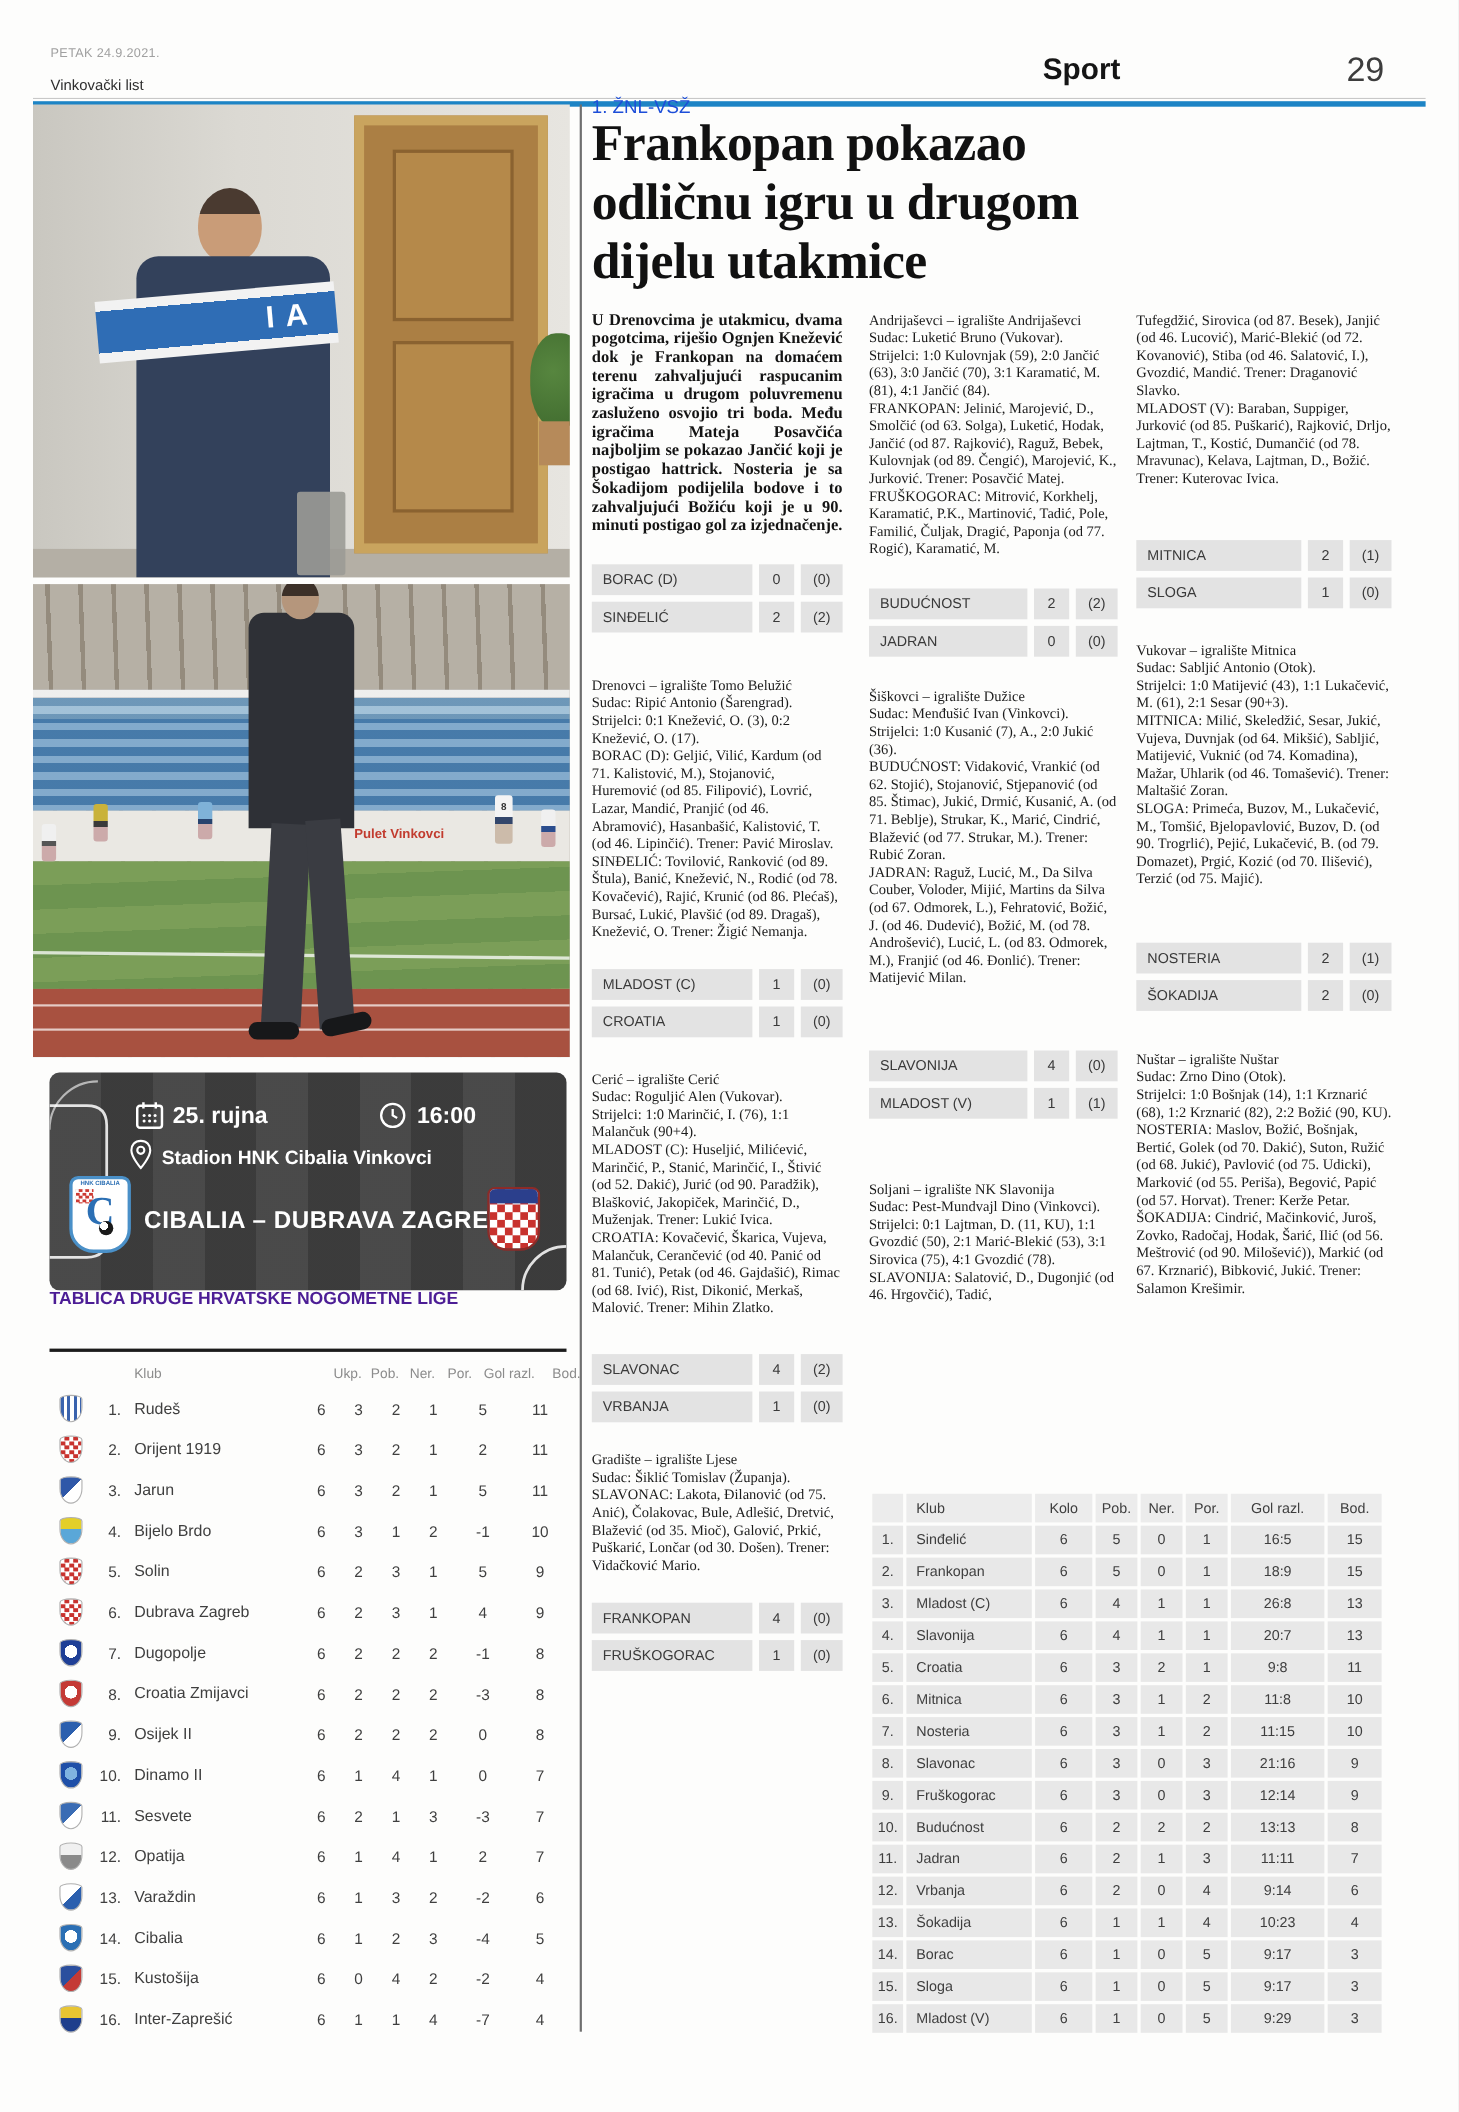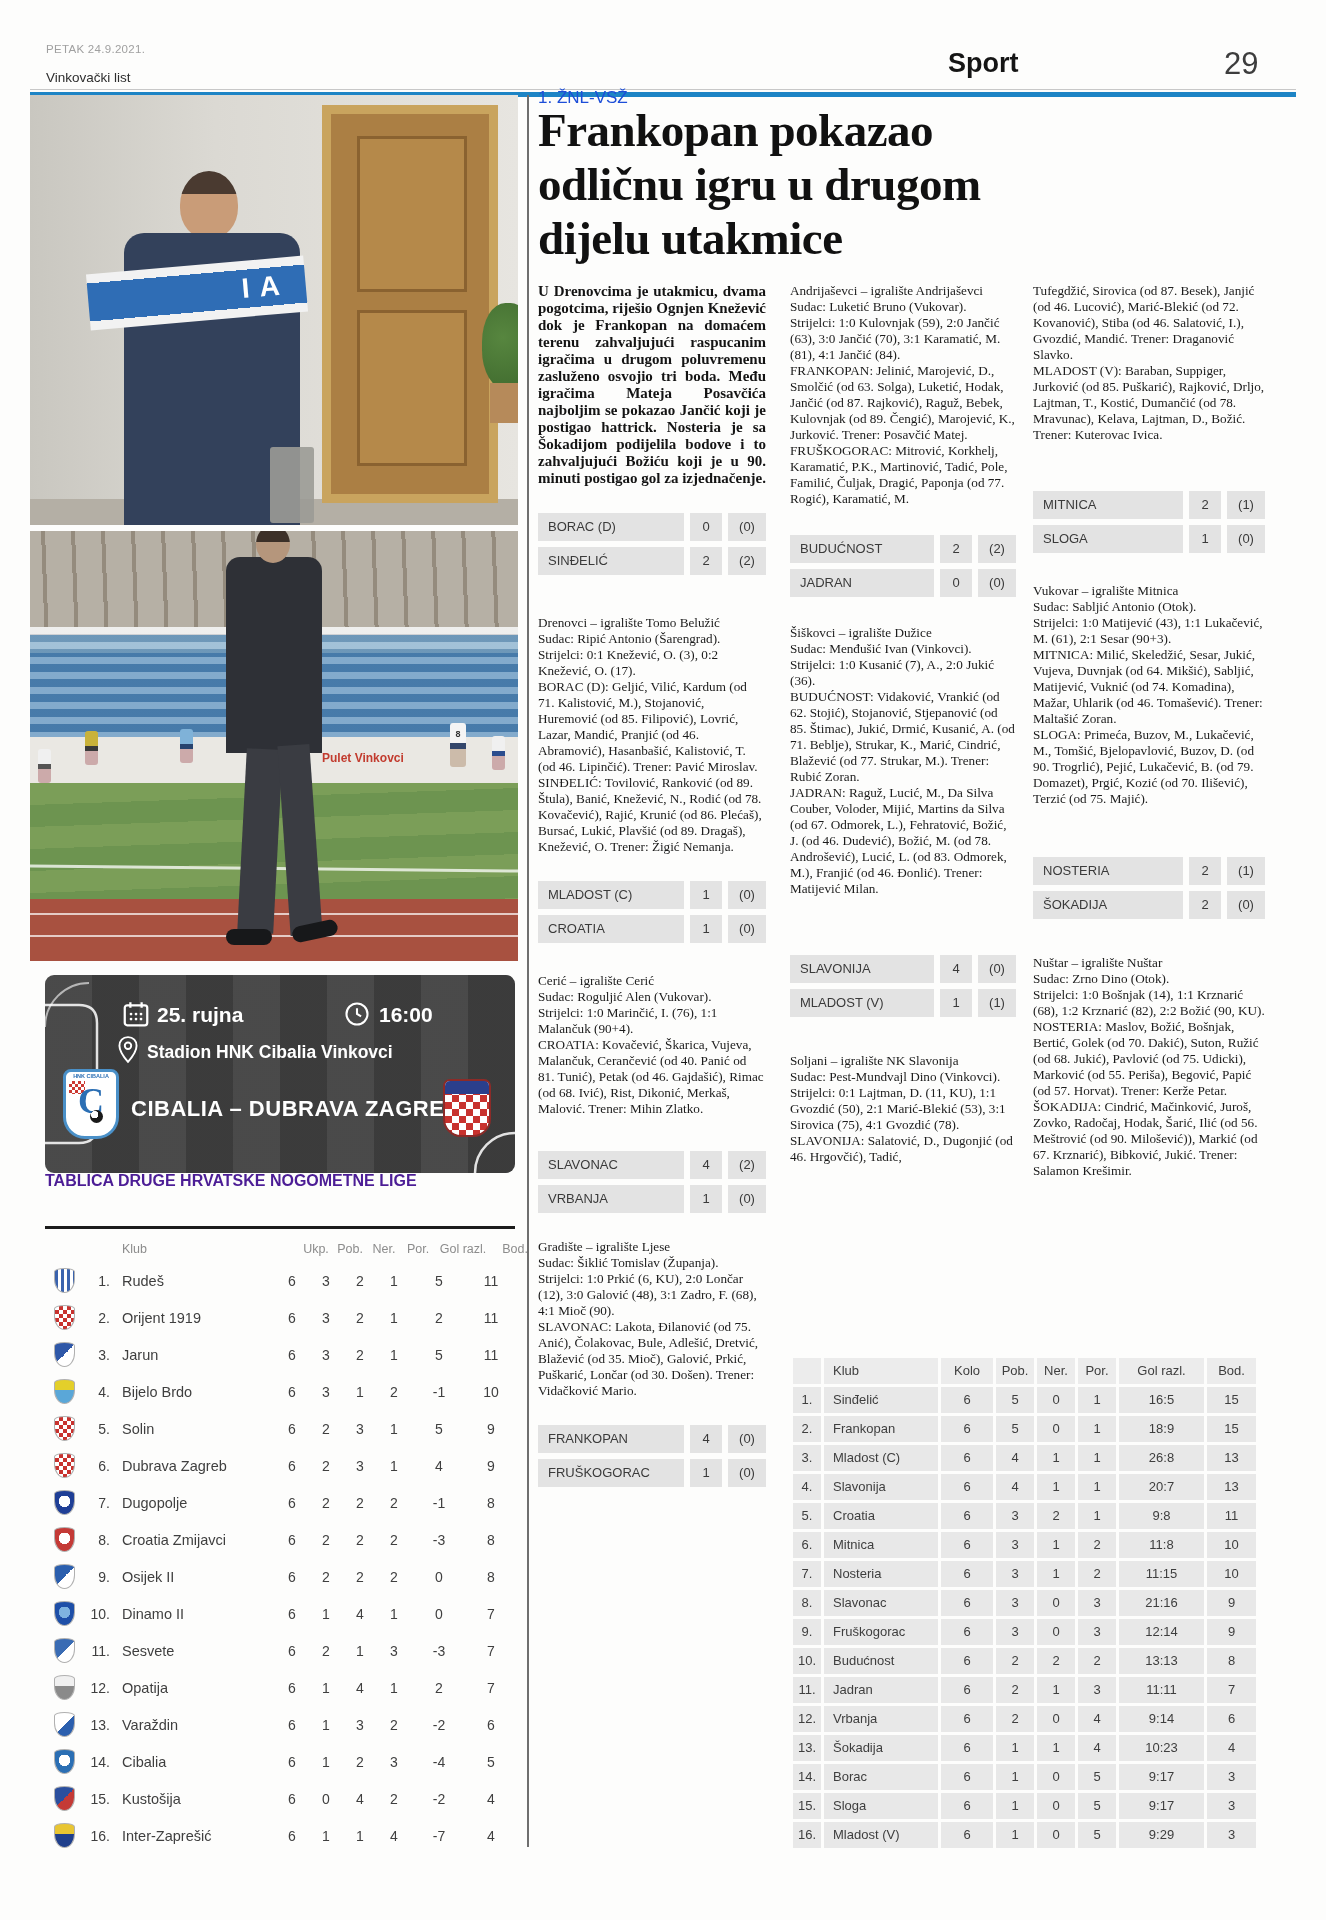--- a/index.html
+++ b/index.html
@@ -457,38 +457,38 @@
         <div class="sb-row">
           <span class="sb-name">CROATIA</span>
           <span class="sb-val">1</span>
           <span class="sb-val">(0)</span>
         </div>
       </div>
     <div class="report" style="margin-top:30px">
         <p class="seg">Cerić – igralište Cerić</p>
         <p class="seg">Sudac: Roguljić Alen (Vukovar).</p>
         <p class="seg">Strijelci: 1:0 Marinčić, I. (76), 1:1 Malančuk (90+4).</p>
+        <p class="seg">MLADOST (C): Huseljić, Milićević, Marinčić, P., Stanić, Marinčić, I., Štivić (od 52. Dakić), Jurić (od 90. Paradžik), Blašković, Jakopiček, Marinčić, D., Muženjak. Trener: Lukić Ivica.</p>
         <p class="seg">CROATIA: Kovačević, Škarica, Vujeva, Malančuk, Cerančević (od 40. Panić od 81. Tunić), Petak (od 46. Gajdašić), Rimac (od 68. Ivić), Rist, Dikonić, Merkaš, Malović. Trener: Mihin Zlatko.</p>
       </div>
     <div class="scorebox" style="margin-top:34px">
         <div class="sb-row">
           <span class="sb-name">SLAVONAC</span>
           <span class="sb-val">4</span>
           <span class="sb-val">(2)</span>
         </div>
         <div class="sb-row">
           <span class="sb-name">VRBANJA</span>
           <span class="sb-val">1</span>
           <span class="sb-val">(0)</span>
         </div>
       </div>
     <div class="report" style="margin-top:26px">
         <p class="seg">Gradište – igralište Ljese</p>
         <p class="seg">Sudac: Šiklić Tomislav (Županja).</p>
-        <p class="seg">Strijelci: 1:0 Prkić (6, KU), 2:0 Lončar (12), 3:0 Galović (48), 3:1 Zadro, F. (68), 4:1 Mioč (90).</p>
         <p class="seg">SLAVONAC: Lakota, Đilanović (od 75. Anić), Čolakovac, Bule, Adlešić, Dretvić, Blažević (od 35. Mioč), Galović, Prkić, Puškarić, Lončar (od 30. Došen). Trener: Vidačković Mario.</p>
       </div>
     <div class="scorebox" style="margin-top:26px">
         <div class="sb-row">
           <span class="sb-name">FRANKOPAN</span>
           <span class="sb-val">4</span>
           <span class="sb-val">(0)</span>
         </div>
         <div class="sb-row">
           <span class="sb-name">FRUŠKOGORAC</span>
@@ -530,21 +530,21 @@
           <span class="sb-name">SLAVONIJA</span>
           <span class="sb-val">4</span>
           <span class="sb-val">(0)</span>
         </div>
         <div class="sb-row">
           <span class="sb-name">MLADOST (V)</span>
           <span class="sb-val">1</span>
           <span class="sb-val">(1)</span>
         </div>
       </div>
-    <div class="report" style="margin-top:36px">
+    <div class="report" style="margin-top:56px">
         <p class="seg">Soljani – igralište NK Slavonija</p>
         <p class="seg">Sudac: Pest-Mundvajl Dino (Vinkovci).</p>
         <p class="seg">Strijelci: 0:1 Lajtman, D. (11, KU), 1:1 Gvozdić (50), 2:1 Marić-Blekić (53), 3:1 Sirovica (75), 4:1 Gvozdić (78).</p>
         <p class="seg">SLAVONIJA: Salatović, D., Dugonjić (od 46. Hrgovčić), Tadić,</p>
       </div>
   </div>
 
   <div class="col col3">
     <div class="report">
         <p class="seg">Tufegdžić, Sirovica (od 87. Besek), Janjić (od 46. Lucović), Marić-Blekić (od 72. Kovanović), Stiba (od 46. Salatović, I.), Gvozdić, Mandić. Trener: Draganović Slavko.</p>

